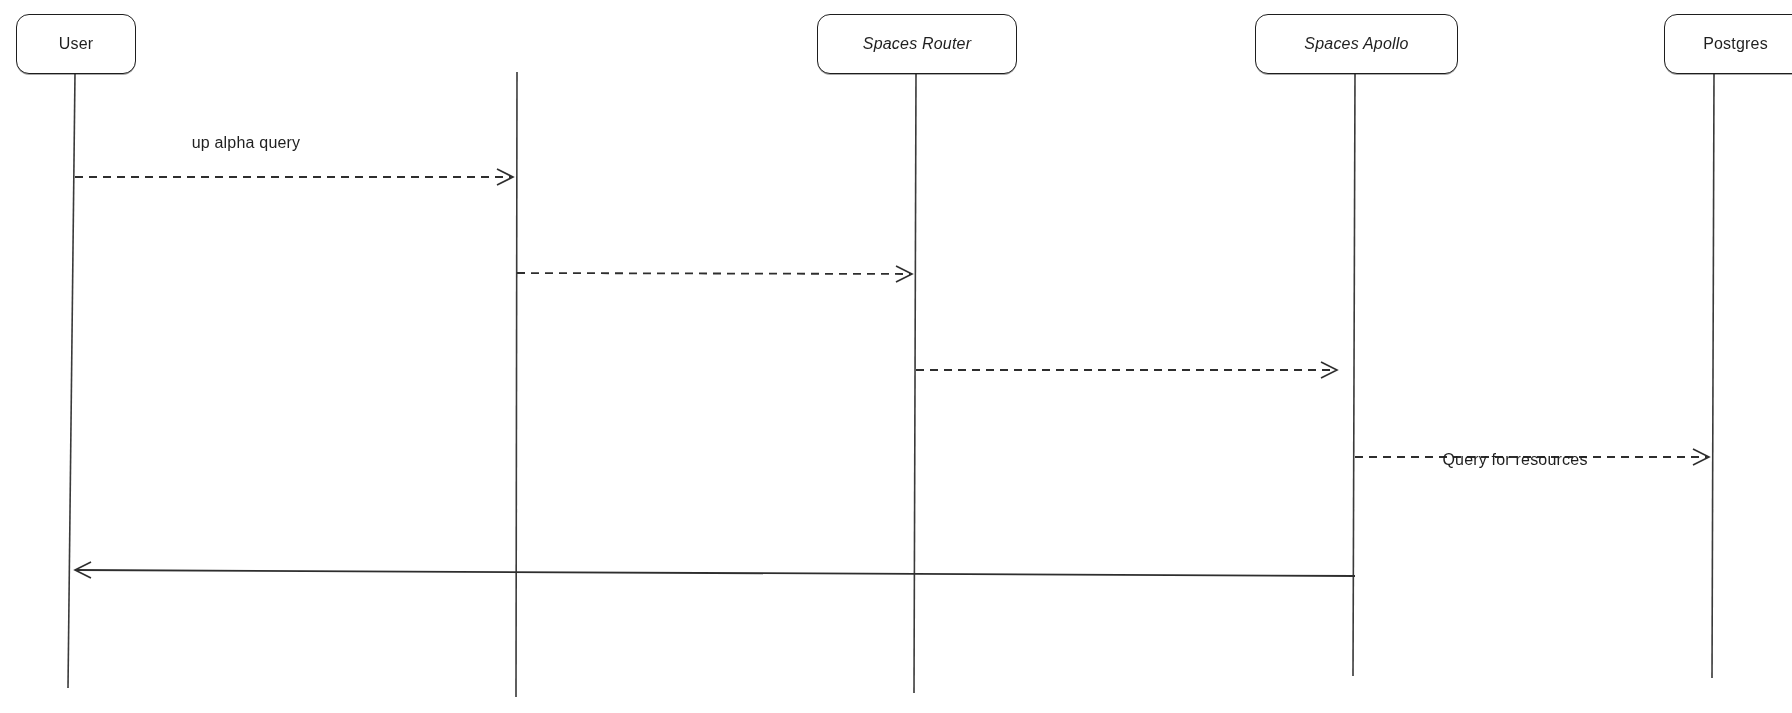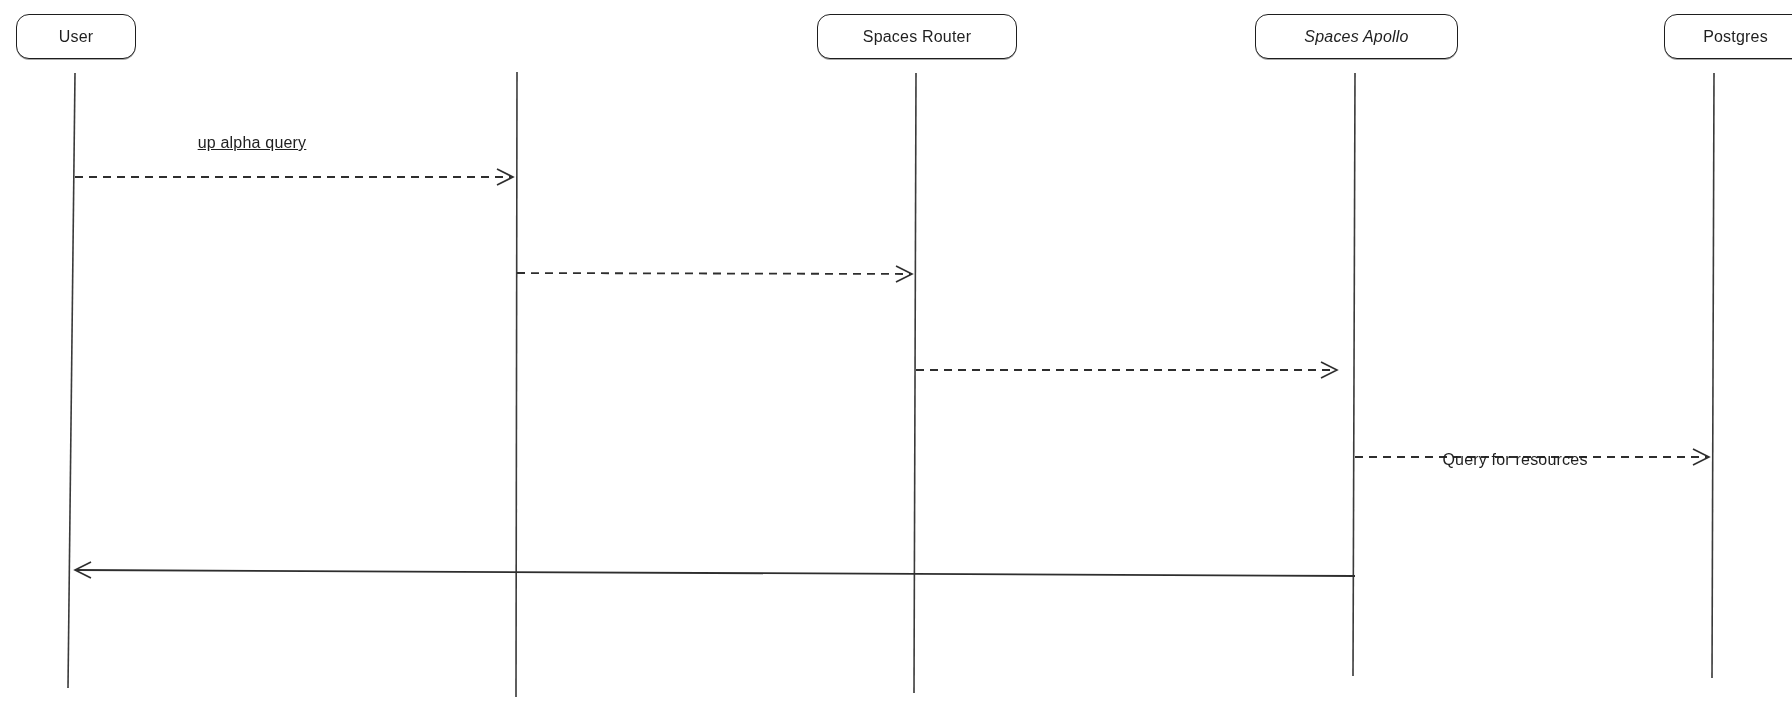--- a/index.html
+++ b/index.html
@@ -16,21 +16,21 @@
     overflow:hidden;
     font-family:"Liberation Sans", sans-serif;
   }
   .diagram-svg{position:absolute;left:0;top:0;width:1792px;height:713px;}
   .lifeline{stroke:#3a3a3a;stroke-width:1.6;fill:none;}
   .msg{stroke:var(--line);stroke-width:1.8;fill:none;}
   .msg.dashed{stroke-dasharray:8 6;}
   .arrow-head{stroke:var(--line);stroke-width:1.6;fill:none;}
   .actor-box{
     position:absolute;
-    top:14px;height:45px;
+    top:14px;height:60px;
     box-sizing:border-box;
     background:var(--bg);
     border:1.7px solid var(--stroke);
     border-radius:13px;
     display:flex;align-items:center;justify-content:center;
     font-size:16px;color:var(--text);
     letter-spacing:.2px;
     box-shadow:0 1.5px 0 -0.5px rgba(30,30,30,.38);
   }
   .msg-label{
@@ -61,20 +61,20 @@
     <line class="lifeline" x1="1714" y1="73" x2="1712" y2="678"></line>
 
     <line class="msg dashed" x1="75" y1="177" x2="512" y2="177" marker-end="url(#head)"></line>
     <line class="msg dashed" x1="517" y1="273" x2="911" y2="274" marker-end="url(#head)"></line>
     <line class="msg dashed" x1="916" y1="370" x2="1336" y2="370" marker-end="url(#head)"></line>
     <line class="msg dashed" x1="1355" y1="457" x2="1708" y2="457" marker-end="url(#head)"></line>
     <line class="msg" x1="1355" y1="576" x2="76" y2="570" marker-end="url(#head)"></line>
   </svg>
 
   <div class="actor-box" style="left:16px;width:120px;">User</div>
-  <div class="actor-box" style="left:817px;width:200px;">Spaces Router</div>
+  <div class="actor-box" style="left:817px;width:200px;font-style:italic;">Spaces Router</div>
   <div class="actor-box" style="left:1255px;width:203px;font-style:italic;">Spaces Apollo</div>
   <div class="actor-box" style="left:1635px;width:143px;margin-left:29px;">Postgres</div>
 
-  <div class="msg-label" style="left:142px;top:134px;text-decoration:underline;">up alpha query</div>
+  <div class="msg-label" style="left:136px;top:134px;">up alpha query</div>
   <div class="msg-label" style="left:1405px;top:404px;margin-top:47px;">Query for resources</div>
 
 </div>
 
 </body></html>

